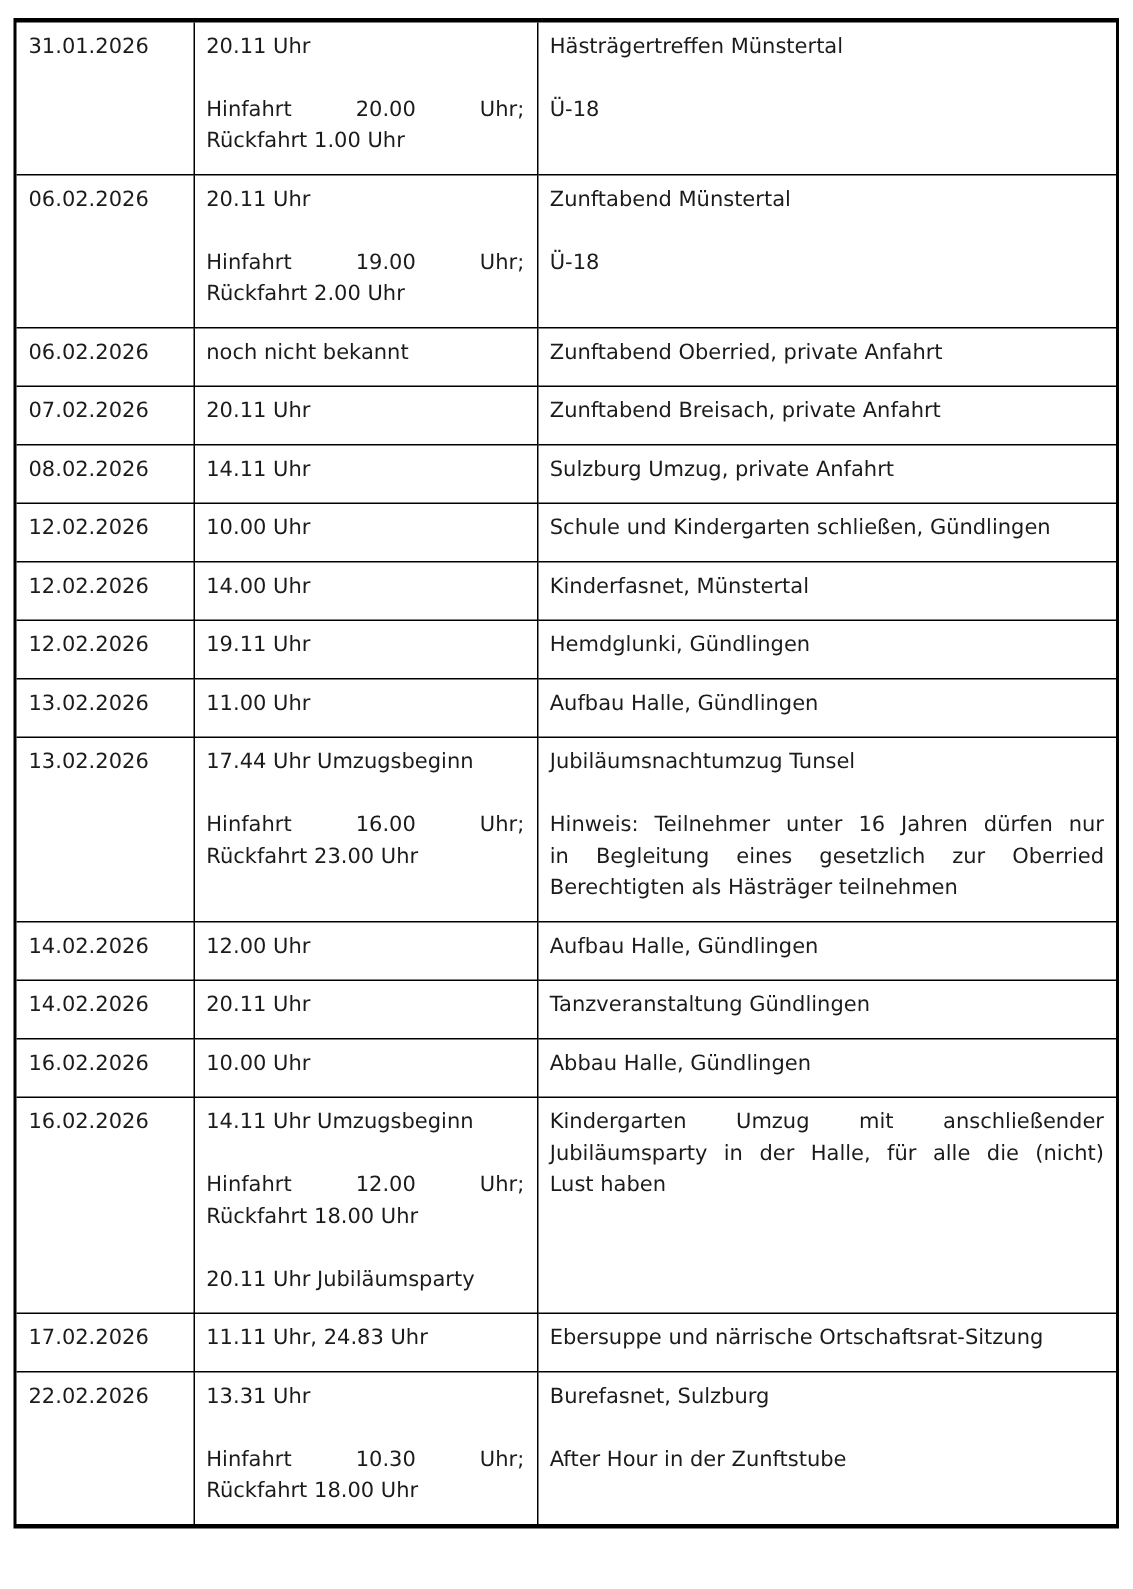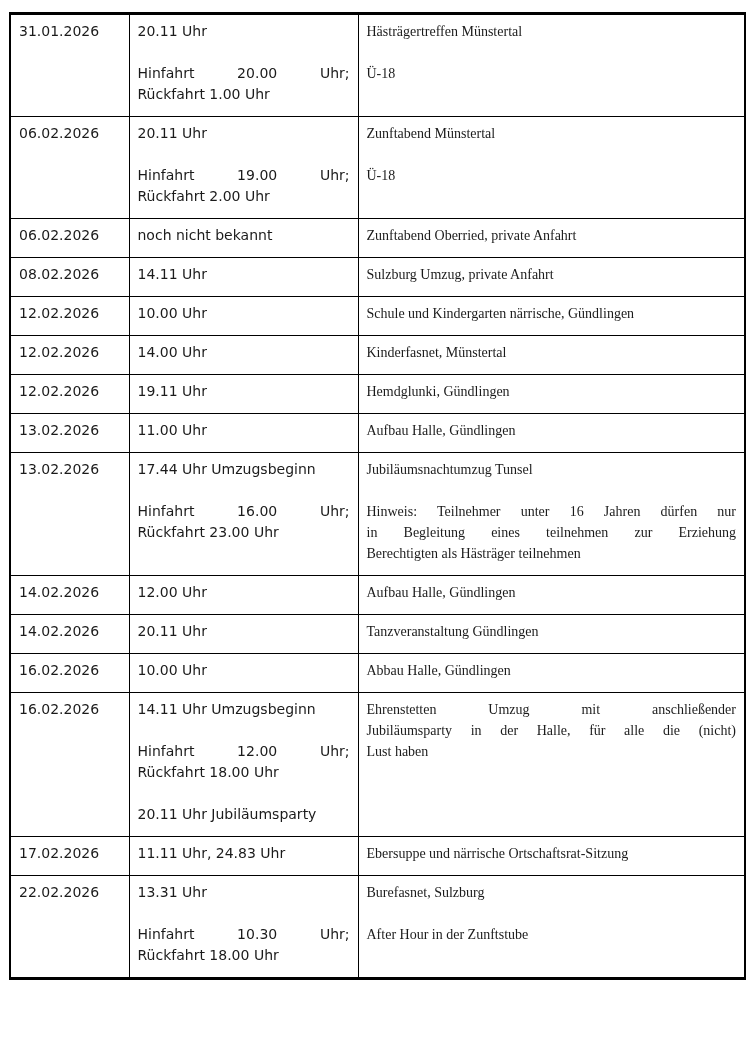--- a/index.html
+++ b/index.html
@@ -38,21 +38,21 @@
     border: 1.5px solid #000000;
     vertical-align: top;
     padding: 6px 8px 11px 8px;
     font-size: 14px;
     line-height: 21px;
     color: #1b1b1b;
     overflow: hidden;
   }
   
   table.schedule td:first-child { border-left: 0; }
-  table.schedule td:last-child  { border-right: 0; font-family: Liberation Serif, serif; }
+  table.schedule td:last-child  { border-right: 0; }
   table.schedule tr:first-child > td { border-top: 0; }
   table.schedule tr:last-child  > td { border-bottom: 0; }
 
   .line { min-height: 21px; }
   .line.stretch {
     text-align: justify;
     text-align-last: justify;
     -moz-text-align-last: justify;
   }
 </style>
@@ -106,38 +106,49 @@
             </td>
             <td>
               <div class="line">noch nicht bekannt</div>
             </td>
             <td>
               <div class="line">Zunftabend Oberried, private Anfahrt</div>
             </td>
           </tr>
           <tr>
             <td>
+              <div class="line">07.02.2026</div>
+            </td>
+            <td>
+              <div class="line">20.11 Uhr</div>
+            </td>
+            <td>
+              <div class="line">Zunftabend Breisach, private Anfahrt</div>
+            </td>
+          </tr>
+          <tr>
+            <td>
               <div class="line">08.02.2026</div>
             </td>
             <td>
               <div class="line">14.11 Uhr</div>
             </td>
             <td>
               <div class="line">Sulzburg Umzug, private Anfahrt</div>
             </td>
           </tr>
           <tr>
             <td>
               <div class="line">12.02.2026</div>
             </td>
             <td>
               <div class="line">10.00 Uhr</div>
             </td>
             <td>
-              <div class="line">Schule und Kindergarten närrische, Gündlingen</div>
+              <div class="line">Schule und Kindergarten schließen, Gündlingen</div>
             </td>
           </tr>
           <tr>
             <td>
               <div class="line">12.02.2026</div>
             </td>
             <td>
               <div class="line">14.00 Uhr</div>
             </td>
             <td>
@@ -173,21 +184,21 @@
             <td>
               <div class="line">17.44 Uhr Umzugsbeginn</div>
               <div class="line"></div>
               <div class="line stretch">Hinfahrt 16.00 Uhr;</div>
               <div class="line">Rückfahrt 23.00 Uhr</div>
             </td>
             <td>
               <div class="line">Jubiläumsnachtumzug Tunsel</div>
               <div class="line"></div>
               <div class="line stretch">Hinweis: Teilnehmer unter 16 Jahren dürfen nur</div>
-              <div class="line stretch">in Begleitung eines teilnehmen zur Erziehung</div>
+              <div class="line stretch">in Begleitung eines gesetzlich zur Oberried</div>
               <div class="line">Berechtigten als Hästräger teilnehmen</div>
             </td>
           </tr>
           <tr>
             <td>
               <div class="line">14.02.2026</div>
             </td>
             <td>
               <div class="line">12.00 Uhr</div>
             </td>
@@ -223,21 +234,21 @@
             </td>
             <td>
               <div class="line">14.11 Uhr Umzugsbeginn</div>
               <div class="line"></div>
               <div class="line stretch">Hinfahrt 12.00 Uhr;</div>
               <div class="line">Rückfahrt 18.00 Uhr</div>
               <div class="line"></div>
               <div class="line">20.11 Uhr Jubiläumsparty</div>
             </td>
             <td>
-              <div class="line stretch">Ehrenstetten Umzug mit anschließender</div>
+              <div class="line stretch">Kindergarten Umzug mit anschließender</div>
               <div class="line stretch">Jubiläumsparty in der Halle, für alle die (nicht)</div>
               <div class="line">Lust haben</div>
             </td>
           </tr>
           <tr>
             <td>
               <div class="line">17.02.2026</div>
             </td>
             <td>
               <div class="line">11.11 Uhr, 24.83 Uhr</div>

